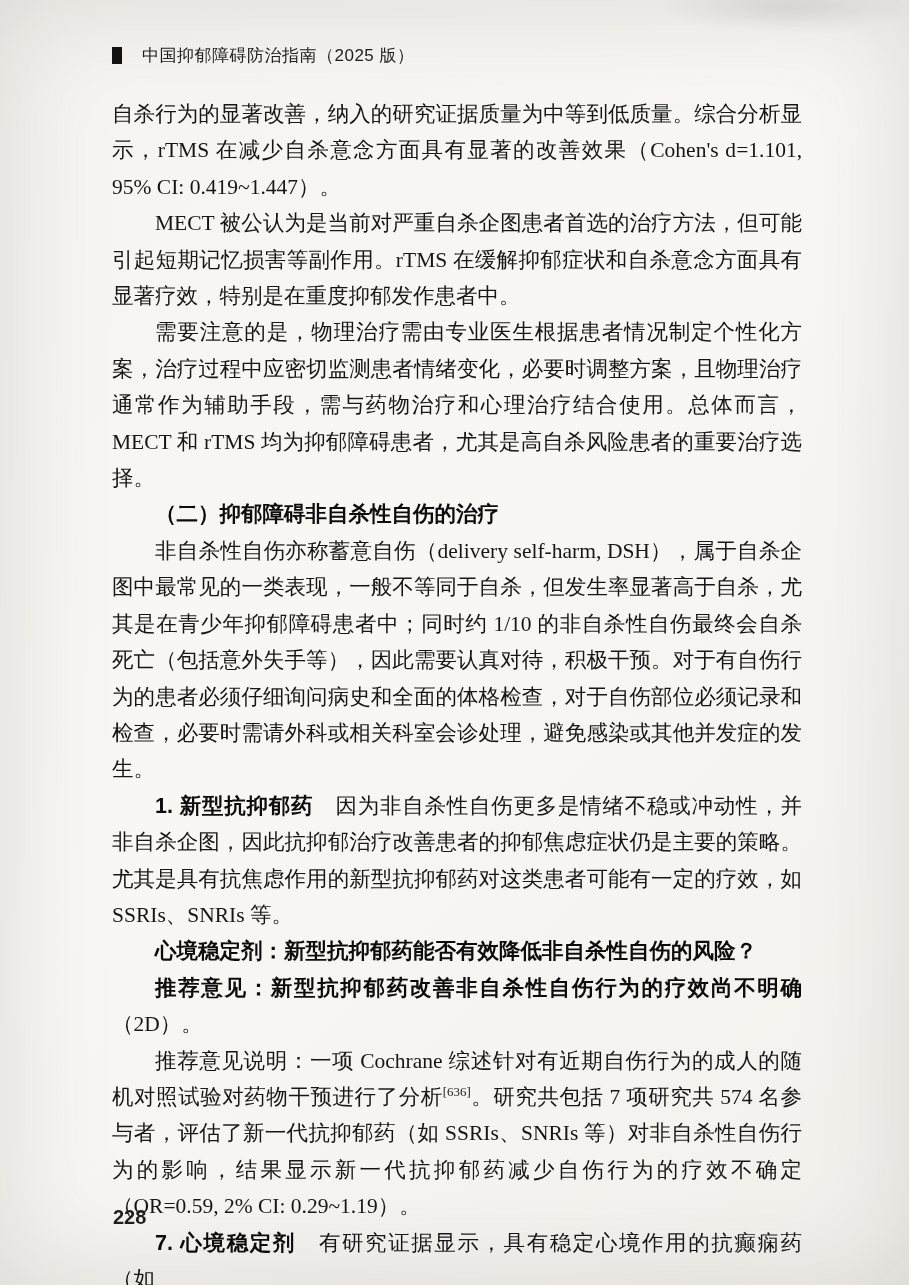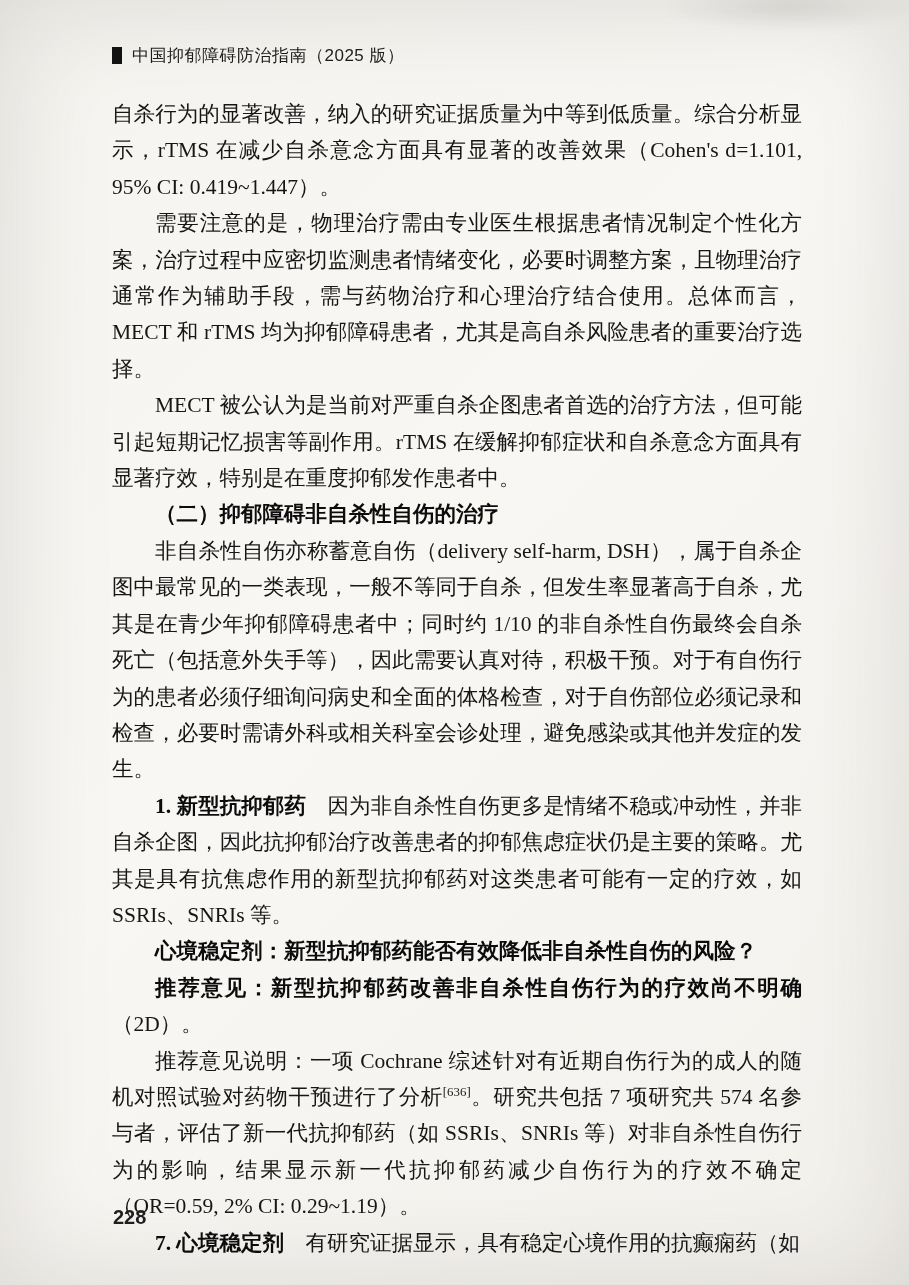--- a/index.html
+++ b/index.html
@@ -19,36 +19,36 @@
     box-shadow: inset 0 0 110px rgba(125, 120, 108, 0.22);
     pointer-events: none;
   }
   .smudge-top-right {
     position: absolute; top: -18px; right: -10px; width: 260px; height: 50px;
     background: radial-gradient(ellipse at center, rgba(120,118,110,0.18), rgba(120,118,110,0) 70%);
     filter: blur(3px); pointer-events: none;
   }
   .running-header {
     position: absolute; top: 44px; left: 112px;
-    display: flex; align-items: center; gap: 10px;
+    display: flex; align-items: center; gap: 20px;
     font-family: "Liberation Sans", "DejaVu Sans", sans-serif;
     font-size: 17px; color: #1c1c1c; letter-spacing: 0.5px;
   }
   .header-bar {
     display: inline-block; width: 10px; height: 17px;
     background: #121212; flex: 0 0 auto;
   }
   .body-text {
     position: absolute; top: 96px; left: 112px; width: 690px;
     font-size: 21.5px; line-height: 36.4px; color: #161616;
   }
   p.para { margin: 0; text-align: justify; }
   p.para.indent { text-indent: 2em; }
   .seg-bold {
-    font-family: Liberation Serif, serif;
+    font-family: Liberation Sans, sans-serif;
     font-weight: bold; color: #0c0c0c;
   }
   .seg-italic { }
   .seg-sup { vertical-align: super; font-size: 0.6em; line-height: 0; }
   .page-number {
     position: absolute; left: 113px; top: 1206px;
     font-family: "Liberation Sans", "DejaVu Sans", sans-serif;
     font-size: 20px; color: #1f1f1f; font-weight: bold;
   }
 </style>
@@ -59,22 +59,22 @@
   <div class="vignette"></div>
   <div class="smudge-top-right"></div>
 
   <header class="running-header">
     <span class="header-bar"></span>
     <span>中国抑郁障碍防治指南（2025 版）</span>
   </header>
 
   <main class="body-text" id="paragraphs">
       <p class="para"><span>自杀行为的显著改善，纳入的研究证据质量为中等到低质量。综合分析显示，rTMS 在减少自杀意念方面具有显著的改善效果（</span><span class="seg-italic">Cohen's d</span><span>=1.101, 95% </span><span class="seg-italic">CI</span><span>: 0.419~1.447）。</span></p>
+      <p class="para indent"><span>MECT 被公认为是当前对严重自杀企图患者首选的治疗方法，但可能引起短期记忆损害等副作用。rTMS 在缓解抑郁症状和自杀意念方面具有显著疗效，特别是在重度抑郁发作患者中。</span></p>
       <p class="para indent"><span>需要注意的是，物理治疗需由专业医生根据患者情况制定个性化方案，治疗过程中应密切监测患者情绪变化，必要时调整方案，且物理治疗通常作为辅助手段，需与药物治疗和心理治疗结合使用。总体而言，MECT 和 rTMS 均为抑郁障碍患者，尤其是高自杀风险患者的重要治疗选择。</span></p>
-      <p class="para indent"><span>MECT 被公认为是当前对严重自杀企图患者首选的治疗方法，但可能引起短期记忆损害等副作用。rTMS 在缓解抑郁症状和自杀意念方面具有显著疗效，特别是在重度抑郁发作患者中。</span></p>
       <p class="para indent"><span class="seg-bold">（二）抑郁障碍非自杀性自伤的治疗</span></p>
       <p class="para indent"><span>非自杀性自伤亦称蓄意自伤（delivery self-harm, DSH），属于自杀企图中最常见的一类表现，一般不等同于自杀，但发生率显著高于自杀，尤其是在青少年抑郁障碍患者中；同时约 1/10 的非自杀性自伤最终会自杀死亡（包括意外失手等），因此需要认真对待，积极干预。对于有自伤行为的患者必须仔细询问病史和全面的体格检查，对于自伤部位必须记录和检查，必要时需请外科或相关科室会诊处理，避免感染或其他并发症的发生。</span></p>
       <p class="para indent"><span class="seg-bold">1. 新型抗抑郁药</span><span>　因为非自杀性自伤更多是情绪不稳或冲动性，并非自杀企图，因此抗抑郁治疗改善患者的抑郁焦虑症状仍是主要的策略。尤其是具有抗焦虑作用的新型抗抑郁药对这类患者可能有一定的疗效，如 SSRIs、SNRIs 等。</span></p>
       <p class="para indent"><span class="seg-bold">心境稳定剂：新型抗抑郁药能否有效降低非自杀性自伤的风险？</span></p>
       <p class="para indent"><span class="seg-bold">推荐意见：新型抗抑郁药改善非自杀性自伤行为的疗效尚不明确</span><span>（2D）。</span></p>
       <p class="para indent"><span>推荐意见说明：一项 Cochrane 综述针对有近期自伤行为的成人的随机对照试验对药物干预进行了分析</span><span class="seg-sup">[636]</span><span>。研究共包括 7 项研究共 574 名参与者，评估了新一代抗抑郁药（如 SSRIs、SNRIs 等）对非自杀性自伤行为的影响，结果显示新一代抗抑郁药减少自伤行为的疗效不确定（</span><span class="seg-italic">OR</span><span>=0.59, 2% </span><span class="seg-italic">CI</span><span>: 0.29~1.19）。</span></p>
       <p class="para indent"><span class="seg-bold">7. 心境稳定剂</span><span>　有研究证据显示，具有稳定心境作用的抗癫痫药（如</span></p>
     </main>
 
   <footer>

